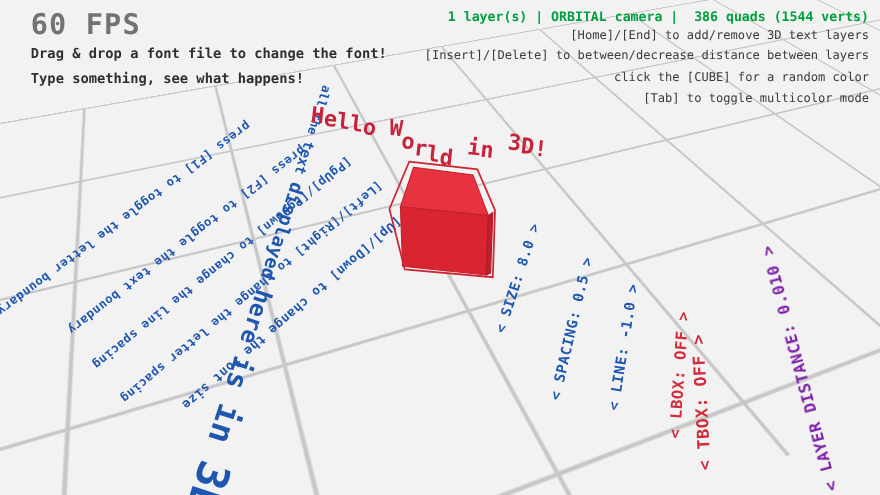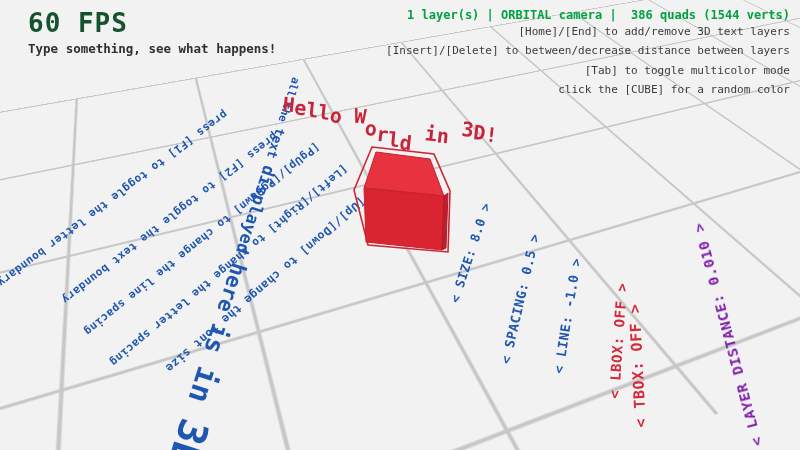--- a/index.html
+++ b/index.html
@@ -8,21 +8,21 @@
   
   .gridwrap{position:absolute;inset:0;perspective:700px;perspective-origin:50% 42px;}
   .floor{position:absolute;left:50%;top:42px;width:1600px;height:430px;margin-left:-800px;
          transform-origin:50% 0;
          transform:rotateX(63deg) rotateZ(-21deg);
          background-image:
            repeating-linear-gradient(to bottom,#c7c7c7 0 2px,transparent 2px 100px),
            repeating-linear-gradient(to right,#c7c7c7 0 2px,transparent 2px 100px);}
   
   .hud-left{position:absolute;left:28px;top:8px;}
-  .fps{font-size:26px;font-weight:bold;letter-spacing:1px;color:#14532d;}
+  .fps{font-size:26px;font-weight:bold;letter-spacing:1px;color:#737373;}
   .hint-l{font-size:12.5px;font-weight:bold;color:#2f2f2f;line-height:1.75;white-space:pre;}
   .hint-l.gap{margin-top:22px;}
   .hud-right{position:absolute;right:10px;top:8px;text-align:right;}
   .stats{font-size:12px;font-weight:bold;color:#00a13f;white-space:pre;text-align:right;}
   .hint-r{font-size:11px;font-weight:normal;color:#3b3b3b;line-height:1.75;white-space:pre;}
   
   .rot{position:absolute;transform-origin:0 0;white-space:pre;font-weight:bold;letter-spacing:0.5px;}
   .blue{color:#1e56b0;}
   .title{position:absolute;left:284px;top:92px;font-size:20px;font-weight:bold;color:#c8233a;
          transform:rotate(6deg);transform-origin:0 0;white-space:pre;}
@@ -63,26 +63,27 @@
 
   <svg class="cube-svg" width="800" height="450" viewBox="0 0 800 450">
     <polygon points="372,147 434,154 450,191 448,252 368,245 354,190" fill="none" stroke="#cf2533" stroke-width="1.6"></polygon>
     <polygon points="376,152 430,159 444,196 364,188" fill="#e8323f" stroke="#c42130" stroke-width="1"></polygon>
     <polygon points="364,188 444,196 442,250 366,242" fill="#d92432" stroke="#c42130" stroke-width="1"></polygon>
     <polygon points="444,196 448,193 446,248 442,250" fill="#bf1f2c" stroke="#b01b28" stroke-width="1"></polygon>
   </svg>
 
   <div class="hud-left">
     <div class="fps">60 FPS</div>
+    <div class="hint-l">Drag &amp; drop a font file to change the font!</div>
     <div class="hint-l">Type something, see what happens!</div>
   </div>
 
   <div class="hud-right">
     <div class="stats">1 layer(s) | ORBITAL camera |  386 quads (1544 verts)</div>
     <div>
         <div class="hint-r">[Home]/[End] to add/remove 3D text layers</div>
         <div class="hint-r">[Insert]/[Delete] to between/decrease distance between layers</div>
+        <div class="hint-r">click the [CUBE] for a random color</div>
         <div class="hint-r">[Tab] to toggle multicolor mode</div>
-        <div class="hint-r">click the [CUBE] for a random color</div>
       </div>
   </div>
 
 </div>
 
 </body></html>

